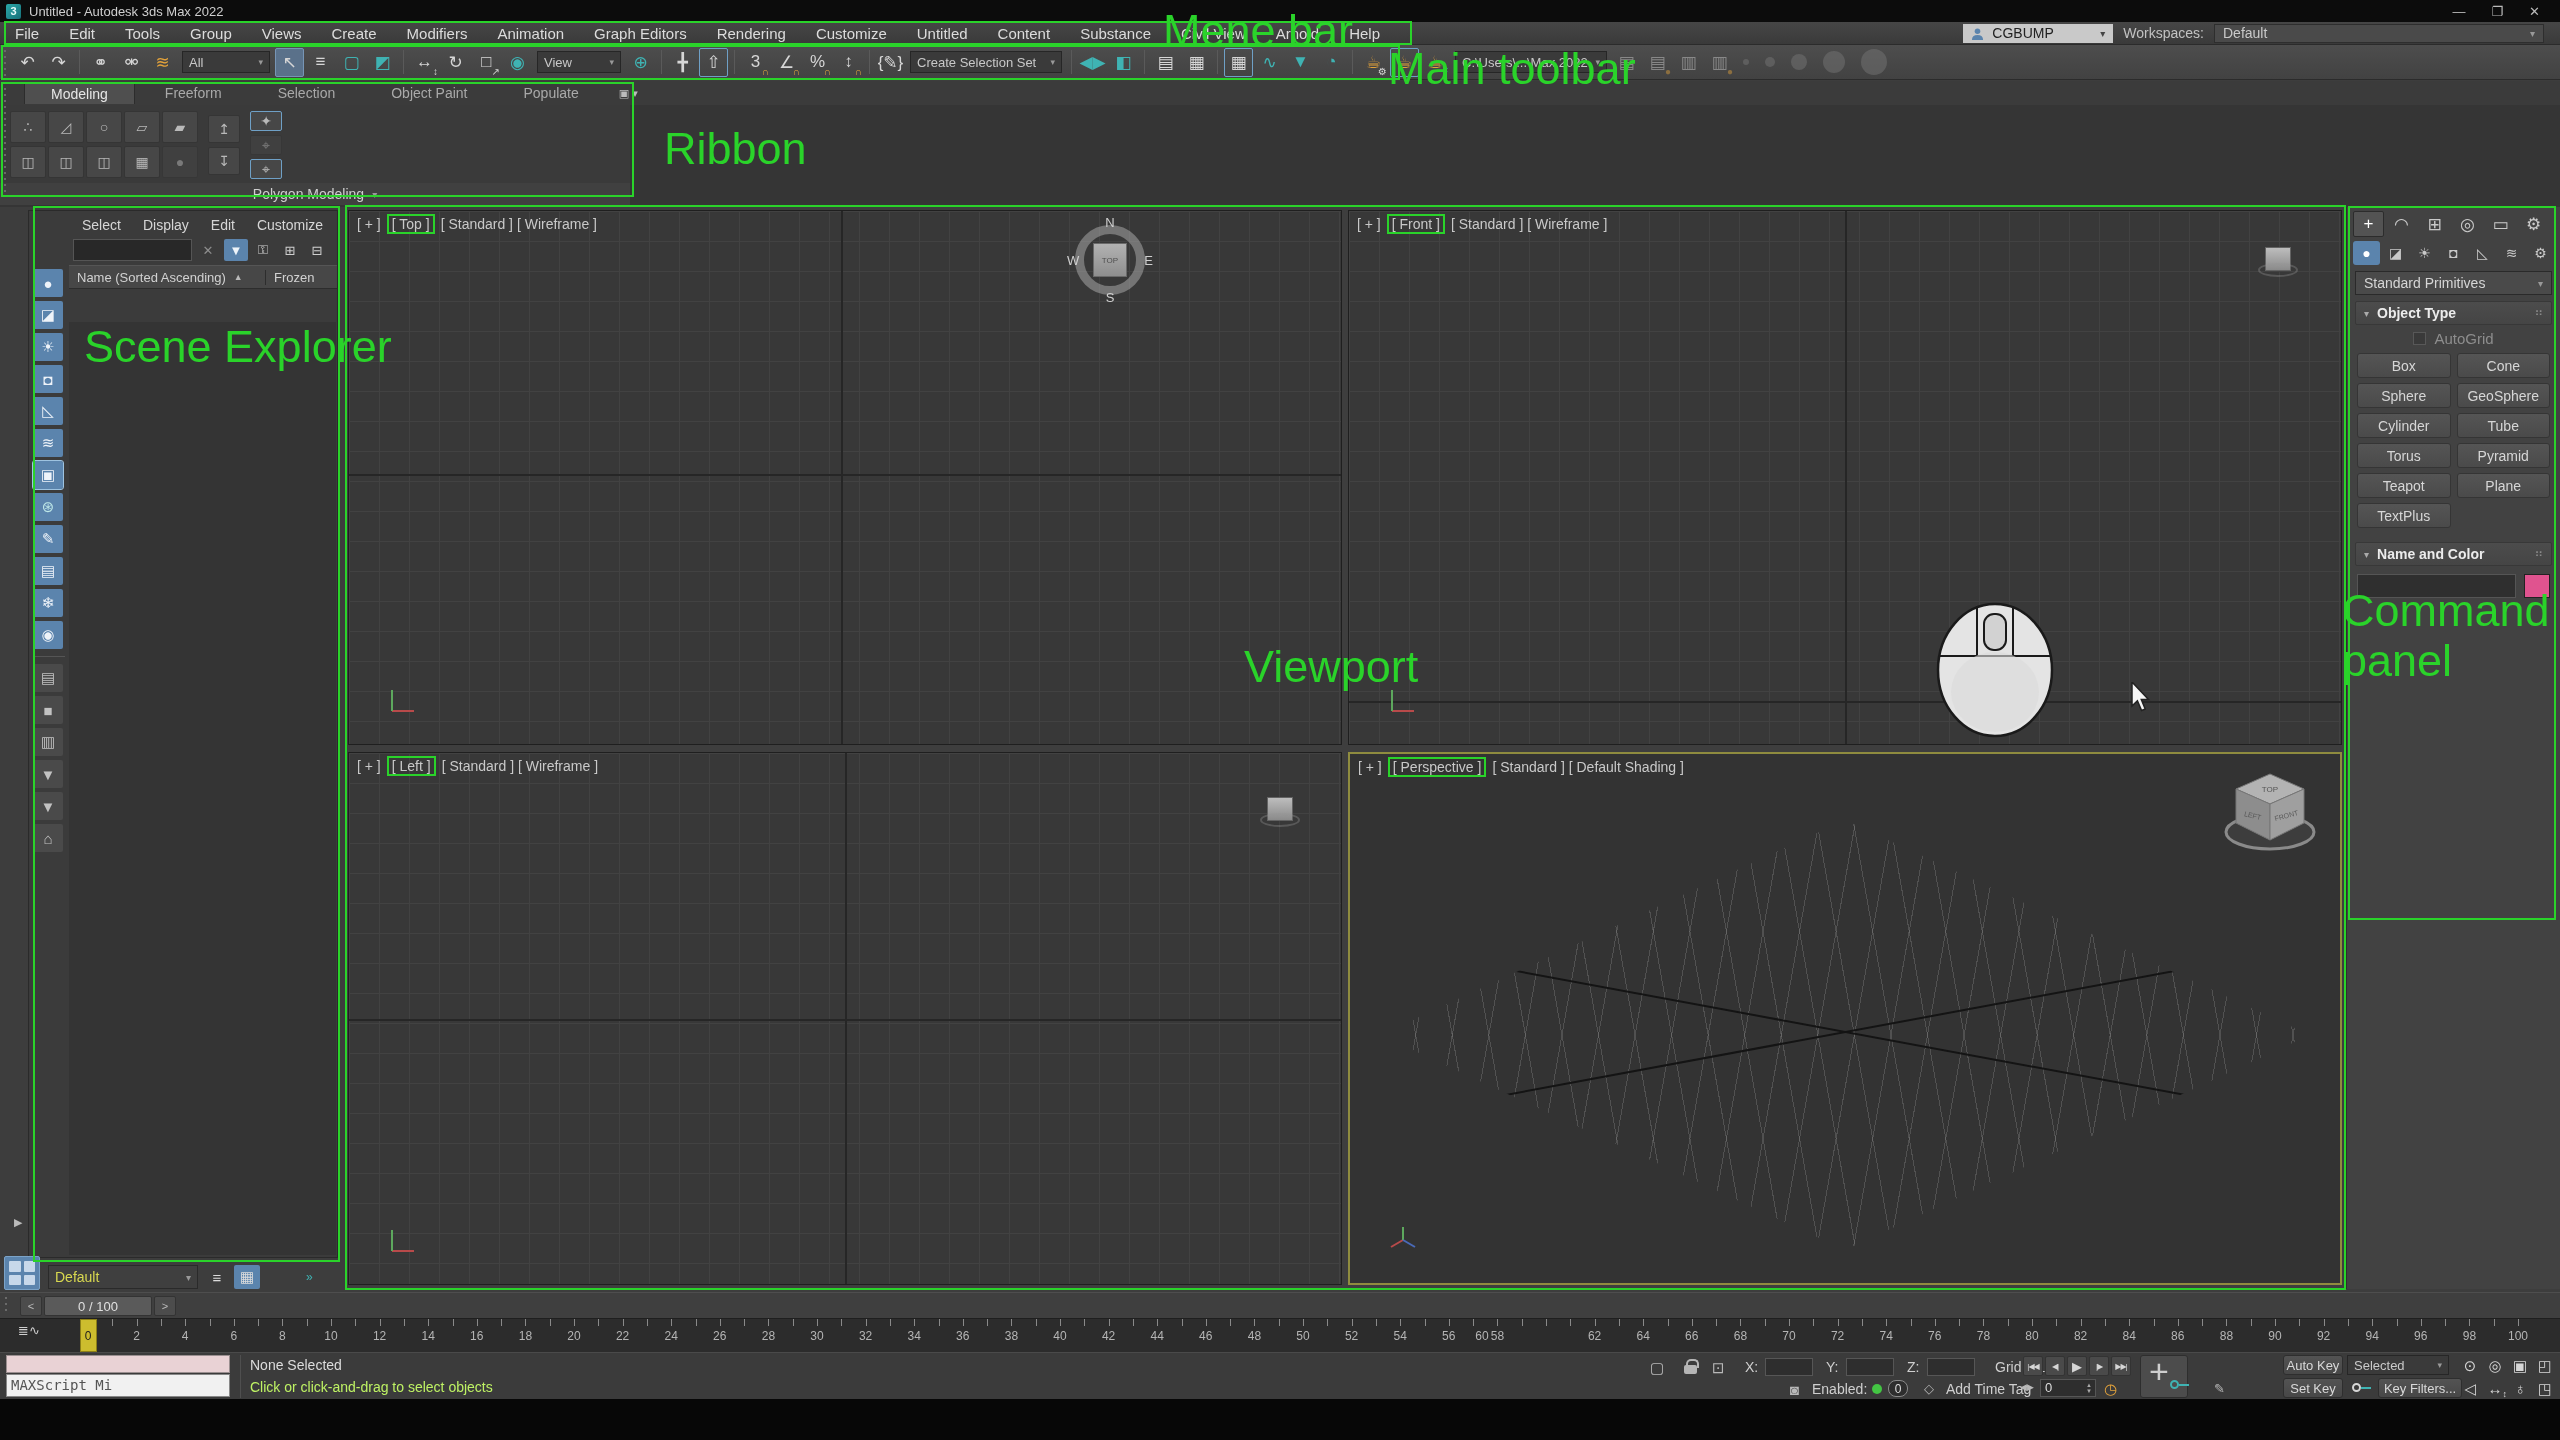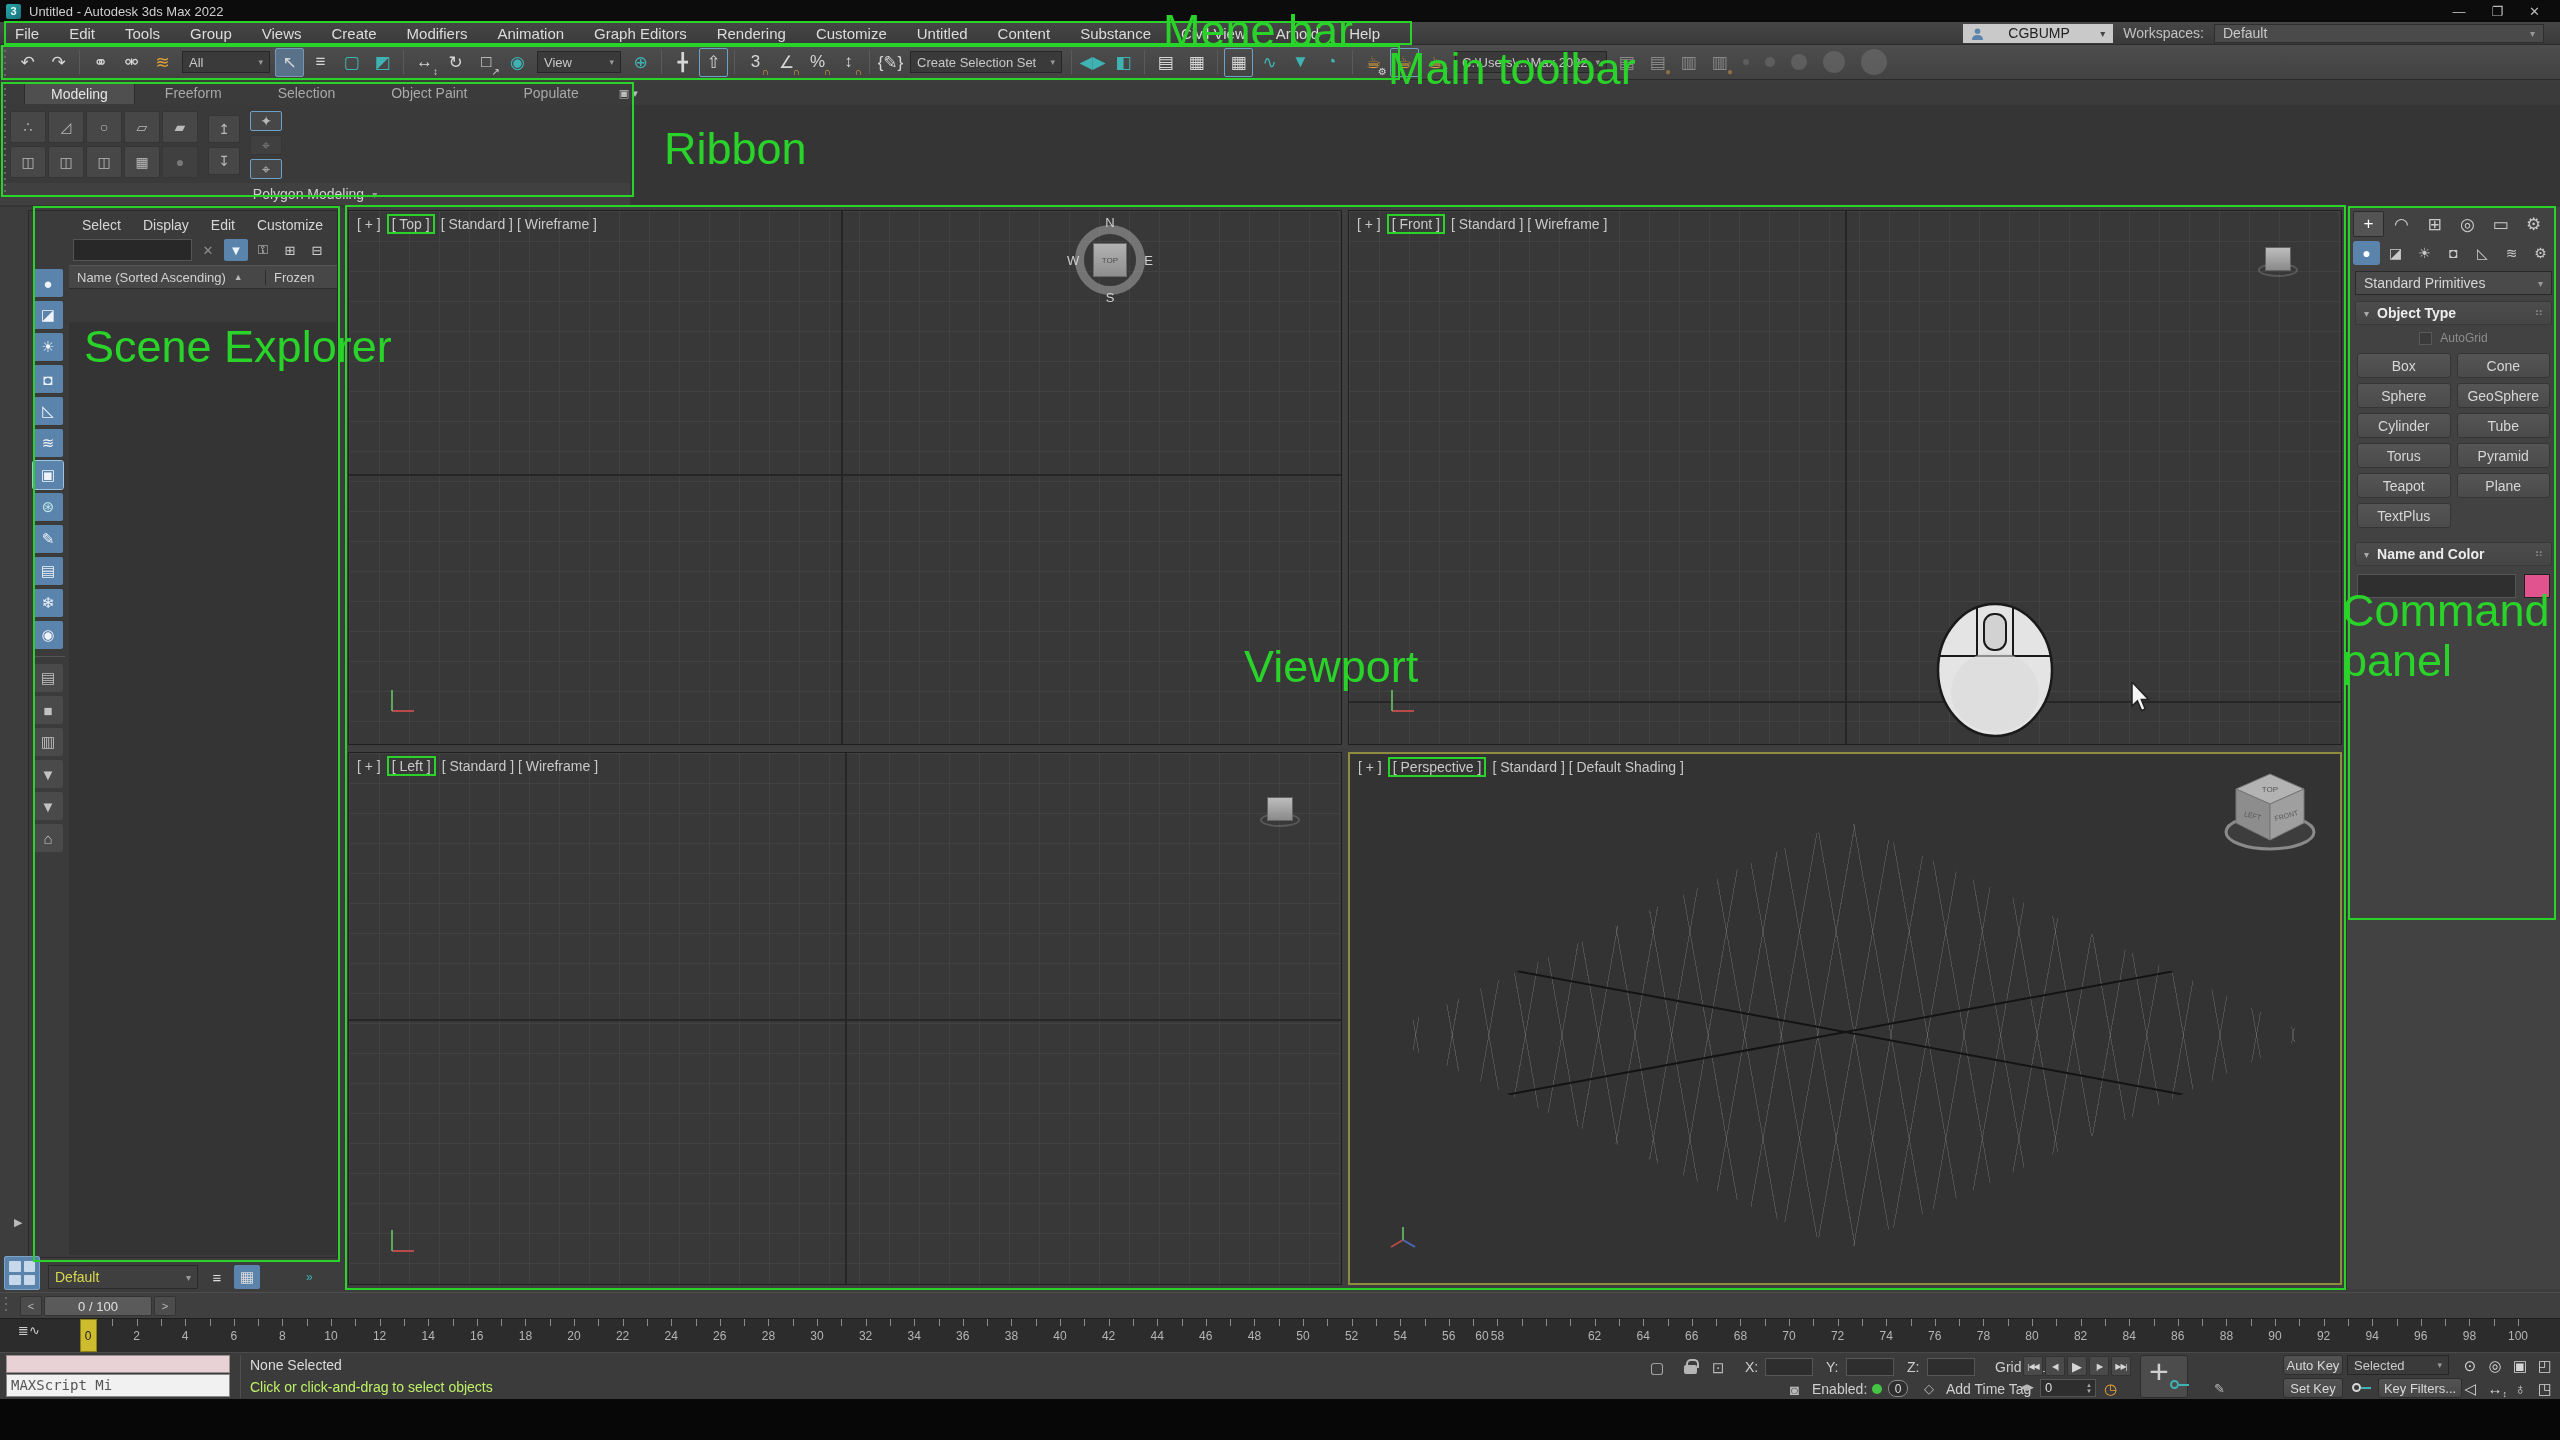--- a/index.html
+++ b/index.html
@@ -17,21 +17,21 @@
     display:flex;align-items:center;gap:8px;padding:0 6px;font-size:13px;color:#cfcfcf;}
   #app-icon{width:15px;height:15px;background:linear-gradient(135deg,#2aa8a8,#17707a);
     color:#eafcfc;font-size:11px;font-weight:bold;display:flex;align-items:center;justify-content:center;border-radius:2px;}
   #win-btns{margin-left:auto;display:flex;gap:26px;padding-right:14px;font-size:13px;color:#bbb;}
   
   #menubar{position:absolute;left:0;top:22px;width:2560px;height:23px;background:linear-gradient(#464646,#3a3a3a);
     border-bottom:1px solid #2b2b2b;display:flex;align-items:center;font-size:15px;color:#dcdcdc;}
   #menu-items{display:flex;align-items:center;height:100%;}
   .menu-item{padding:0 15px;display:flex;align-items:center;height:100%;cursor:default;}
   #menu-right{margin-left:auto;display:flex;align-items:center;gap:10px;padding-right:16px;font-size:14px;}
-  #account-box{background:#c9c9c9;color:#222;height:19px;display:flex;align-items:center;gap:24px;padding:0 8px;width:150px;}
+  #account-box{background:#c9c9c9;color:#222;height:19px;display:flex;align-items:center;gap:8px;padding:0 8px;width:150px;}
   #account-box .arr{margin-left:auto;color:#444;font-size:10px;}
   #ws-dd{background:#4a4a4a;border:1px solid #2e2e2e;height:19px;width:330px;display:flex;align-items:center;padding:0 8px;color:#c9c9c9;}
   #ws-dd .arr{margin-left:auto;font-size:10px;color:#999;}
   
   #toolbar{position:absolute;left:0;top:45px;width:2560px;height:35px;background:linear-gradient(#4d4d4d,#424242);
     border-bottom:1px solid #2b2b2b;display:flex;align-items:center;padding-left:12px;}
   .tb-sep{width:1px;height:24px;background:#2f2f2f;border-right:1px solid #5a5a5a;margin:0 5px;}
   .tb-btn{width:29px;height:29px;margin:0 1px;display:flex;align-items:center;justify-content:center;
     position:relative;border-radius:2px;font-size:17px;color:#d6d6d6;}
   .tb-btn.active{background:#5a718a;border:1px solid #7795b5;}
@@ -140,21 +140,21 @@
   .cp-sub{width:27px;height:24px;display:flex;align-items:center;justify-content:center;font-size:14px;color:#c9c9c9;border-radius:3px;}
   .cp-sub.active{background:var(--blue);color:#fff;}
   #cp-category{margin:4px 8px;height:24px;background:#4a4a4a;border:1px solid #2a2a2a;display:flex;align-items:center;
     padding:0 8px;font-size:14px;color:#d6d6d6;}
   #cp-category .arr{margin-left:auto;font-size:10px;color:#999;}
   .rollout{margin:6px 8px 0 8px;}
   .rollout .rhead{display:flex;align-items:center;gap:8px;font-size:14px;font-weight:bold;color:#ececec;
     background:linear-gradient(#4c4c4c,#454545);border:1px solid #383838;height:24px;padding:0 8px;border-radius:2px;}
   .rollout .rhead .tri{color:#aaa;font-size:10px;}
   .rollout .rhead .grip{margin-left:auto;color:#8a8a8a;font-size:9px;letter-spacing:1px;}
-  #autogrid-row{display:flex;align-items:center;justify-content:center;gap:8px;height:26px;color:#8d8d8d;font-size:12px;}
+  #autogrid-row{display:flex;align-items:center;justify-content:center;gap:8px;height:26px;color:#8d8d8d;font-size:15px;}
   #autogrid-row .cb{width:13px;height:13px;background:#3a3a3a;border:1px solid #585858;}
   #obj-buttons{display:grid;grid-template-columns:1fr 1fr;gap:5px 6px;padding:2px 2px 8px 2px;}
   .obj-btn{height:25px;background:linear-gradient(#555,#4a4a4a);border:1px solid #353535;border-radius:3px;
     display:flex;align-items:center;justify-content:center;font-size:14px;color:#d6d6d6;}
   #name-color-row{display:flex;align-items:center;gap:8px;padding:8px 2px;}
   #name-field{flex:1;height:24px;background:#2f2f2f;border:1px solid #555;}
   #color-swatch{width:26px;height:24px;border:1px solid #222;}
   
   #sliderrow{position:absolute;left:0;top:1292px;width:2560px;height:26px;background:#3f3f3f;border-top:1px solid #4e4e4e;}
   .sl-btn{position:absolute;top:3px;width:22px;height:20px;background:#4c4c4c;border:1px solid #333;border-radius:2px;

